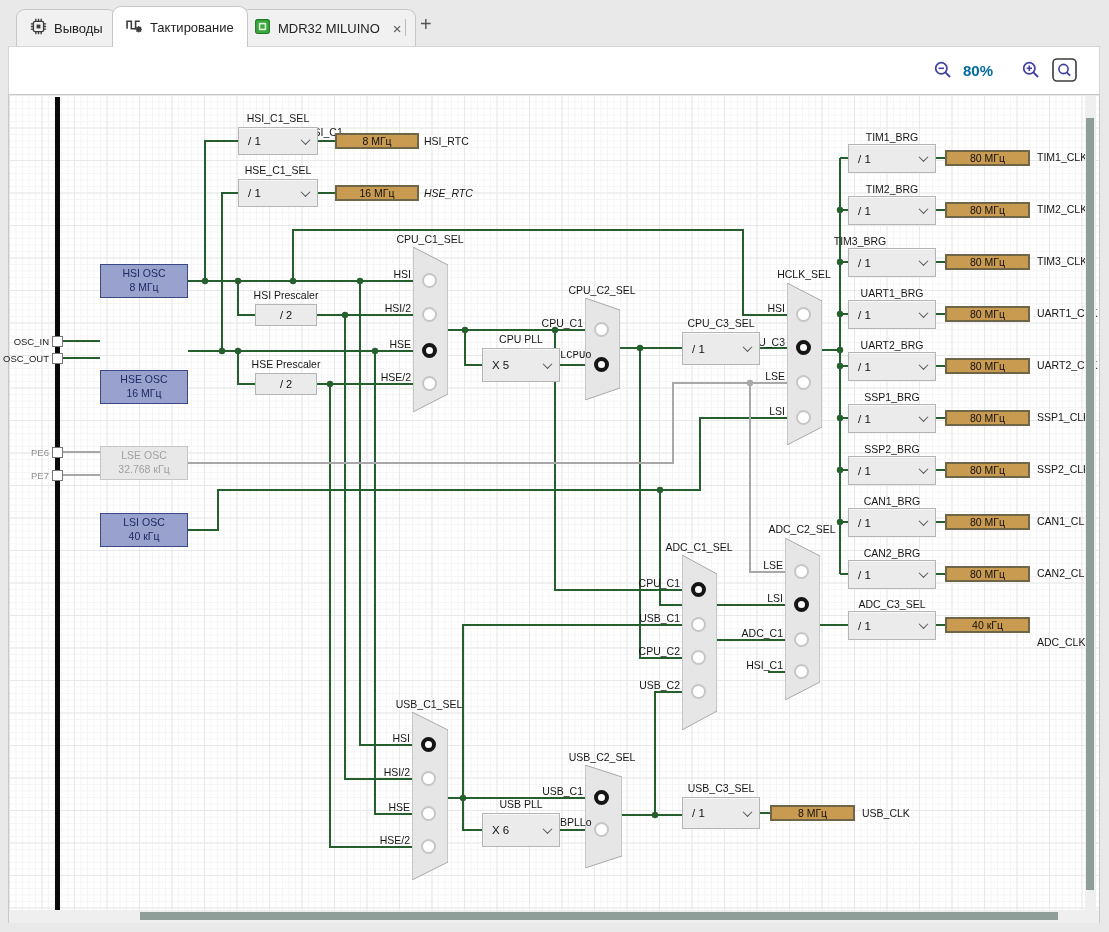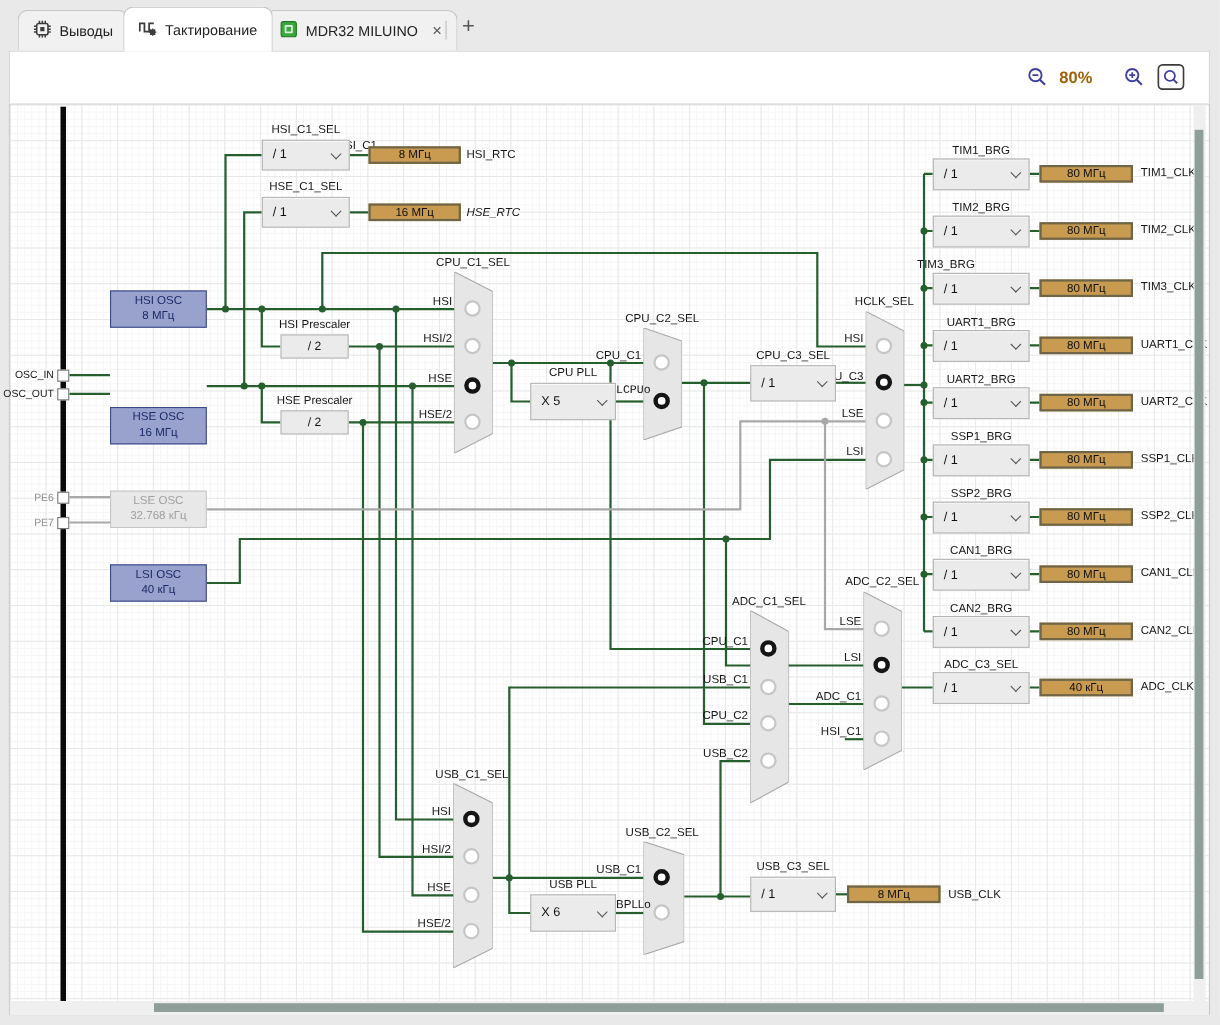--- a/index.html
+++ b/index.html
@@ -10,21 +10,21 @@
   .tab{position:absolute;display:flex;align-items:center;gap:7px;box-sizing:border-box;
        padding:0 13px;background:#f1f1f1;border:1px solid #c6c6c6;border-bottom:none;
        border-radius:9px 9px 0 0;font-size:13px;color:#222;z-index:6;cursor:default;}
   .tab.active{background:#fff;z-index:7;}
   .tab .close{font-size:15px;color:#555;margin-left:6px;}
   .tabsep{position:absolute;width:1px;height:17px;background:#bcbcbc;z-index:6;}
   .newtab{position:absolute;font-size:20px;color:#555;z-index:6;}
   
   .toolbar{position:absolute;left:8px;top:46px;width:1092px;height:48px;background:#fff;
            border:1px solid #d6d6d6;border-bottom:none;box-sizing:border-box;z-index:5;}
-  .zoomtxt{position:absolute;font-size:15px;font-weight:bold;color:#a16207;z-index:8;}
+  .zoomtxt{position:absolute;font-size:15px;font-weight:bold;color:#0369a1;z-index:8;}
   .tbtn{position:absolute;z-index:8;}
   
   .canvas{position:absolute;left:8px;top:94px;width:1092px;height:829px;background:#fff;
           border:1px solid #c8c8c8;box-sizing:border-box;z-index:0;
           background-image:
             linear-gradient(#e6e9e7 1px,transparent 1px),
             linear-gradient(90deg,#e6e9e7 1px,transparent 1px),
             linear-gradient(#f4f5f4 1px,transparent 1px),
             linear-gradient(90deg,#f4f5f4 1px,transparent 1px);
           background-size:32.5px 32.5px,32.5px 32.5px,6.5px 6.5px,6.5px 6.5px;}
@@ -418,18 +418,18 @@
   </div>
 <div class="freq" style="left:945px;top:566px;width:85px;height:16px;">80 МГц</div>
 <div class="lbl" style="left:1037px;top:567px;">CAN2_CLK</div>
 
 <div class="lbl c" style="left:846px;top:598px;width:92px;">ADC_C3_SEL</div>
 <div class="dd" style="left:848px;top:611px;width:88px;height:29px;">
     <span>/ 1</span>
     <i class="chev"></i>
   </div>
 <div class="freq" style="left:945px;top:617px;width:85px;height:16px;">40 кГц</div>
-<div class="lbl" style="left:1037px;top:618px;">ADC_CLK</div>
+<div class="lbl" style="left:1037px;top:636px;">ADC_CLK</div>
 
 <div class="vtrack"></div>
 <div class="vthumb"></div>
 <div class="htrack"></div>
 <div class="hthumb"></div>
 
 </body></html>

